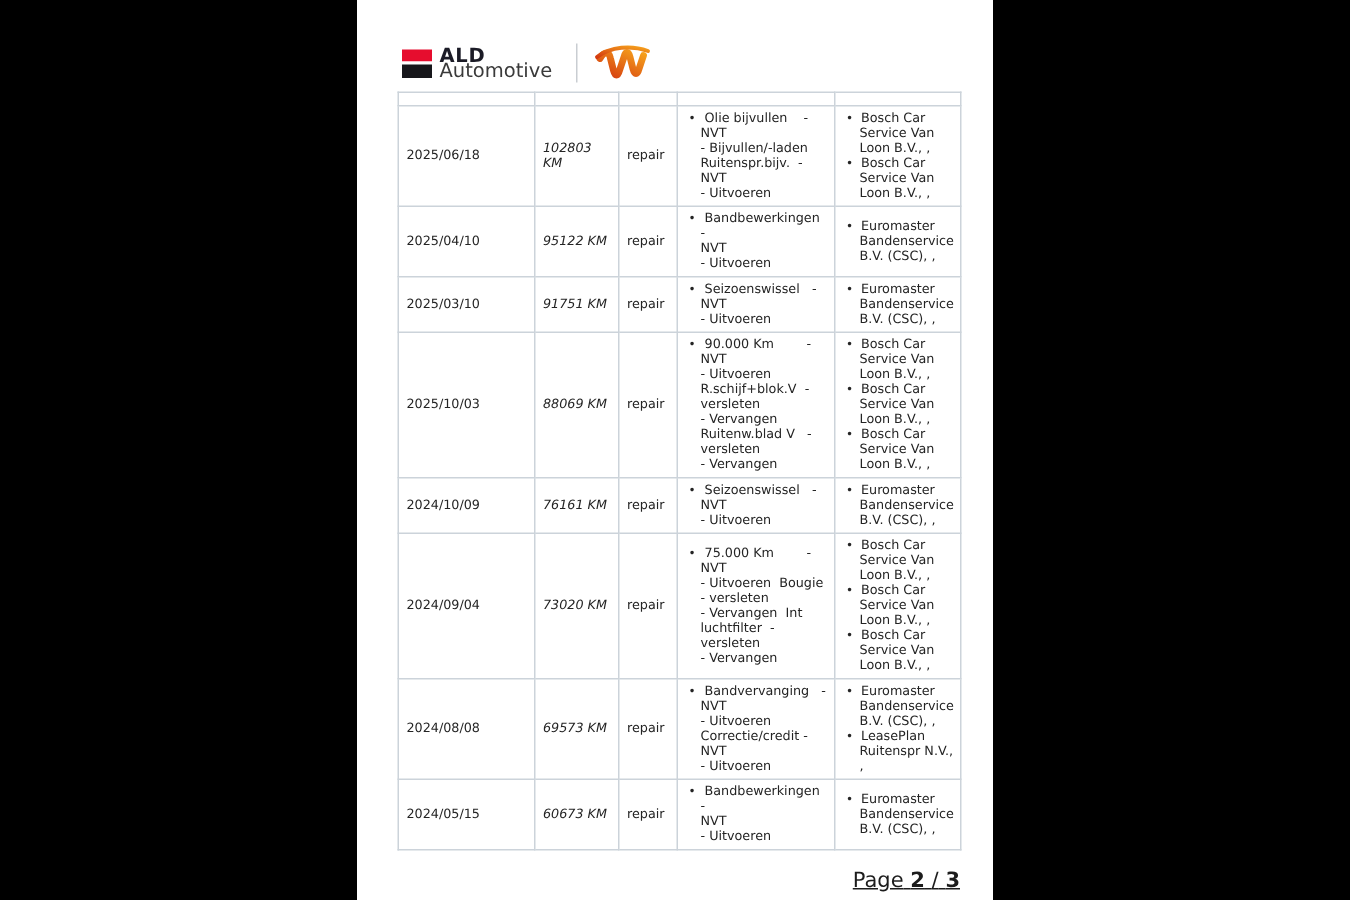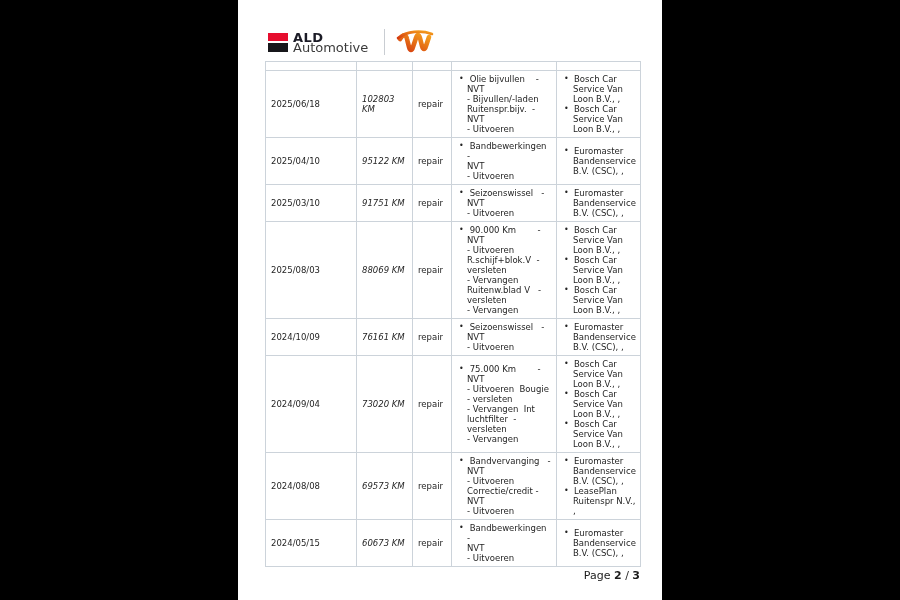--- a/index.html
+++ b/index.html
@@ -53,21 +53,21 @@
   td.c-km   { width: 56px; padding-left: 4px; font-style: italic; }
   td.c-type { width: 39px; padding-left: 5px; }
   td.c-desc { width: 105px; padding: 4px 2px 4px 3px; }
   td.c-prov { width: 84px; padding: 3px 2px 3px 4px; vertical-align: middle; }
   .bullet-row { display: flex; align-items: flex-start; }
   .bullet { width: 10px; flex: 0 0 10px; font-size: 8px; line-height: 10px; text-align: left; padding-left: 2px; }
   .desc-text { flex: 1; white-space: pre-wrap; word-wrap: break-word; }
   .prov-item { display: flex; align-items: flex-start; }
   .prov-text { flex: 1; white-space: normal; word-wrap: break-word; padding-left: 1px; text-indent: 1px; }
   
-  .footer-row { width: 375px; text-align: right; margin-top: 2px; font-size: 11px; color: #1c1c1c; }
+  .footer-row { width: 375px; text-align: right; margin-top: 12px; font-size: 14px; color: #1c1c1c; text-decoration: underline; }
   .footer-row b { font-weight: bold; }
 </style>
 </head>
 <body>
 
 <div class="stage">
   <div class="letterbox left"></div>
   <div class="letterbox right"></div>
 
   <div class="page">
@@ -177,21 +177,21 @@
       <div>
                 <div class="prov-item">
                   <span class="bullet">•</span>
                   <span class="prov-text">Euromaster Bandenservice B.V. (CSC), ,</span>
                 </div>
               </div>
     </td>
   </tr>
 
   <tr>
-    <td class="c-date"><span>2025/08/03</span></td>
+    <td class="c-date"><span>2025/10/03</span></td>
     <td class="c-km"><span>88069 KM</span></td>
     <td class="c-type"><span>repair</span></td>
     <td class="c-desc">
       <div class="bullet-row">
         <span class="bullet">•</span>
         <div class="desc-text"> 90.000 Km        -
 NVT
 - Uitvoeren
 R.schijf+blok.V  -
 versleten

